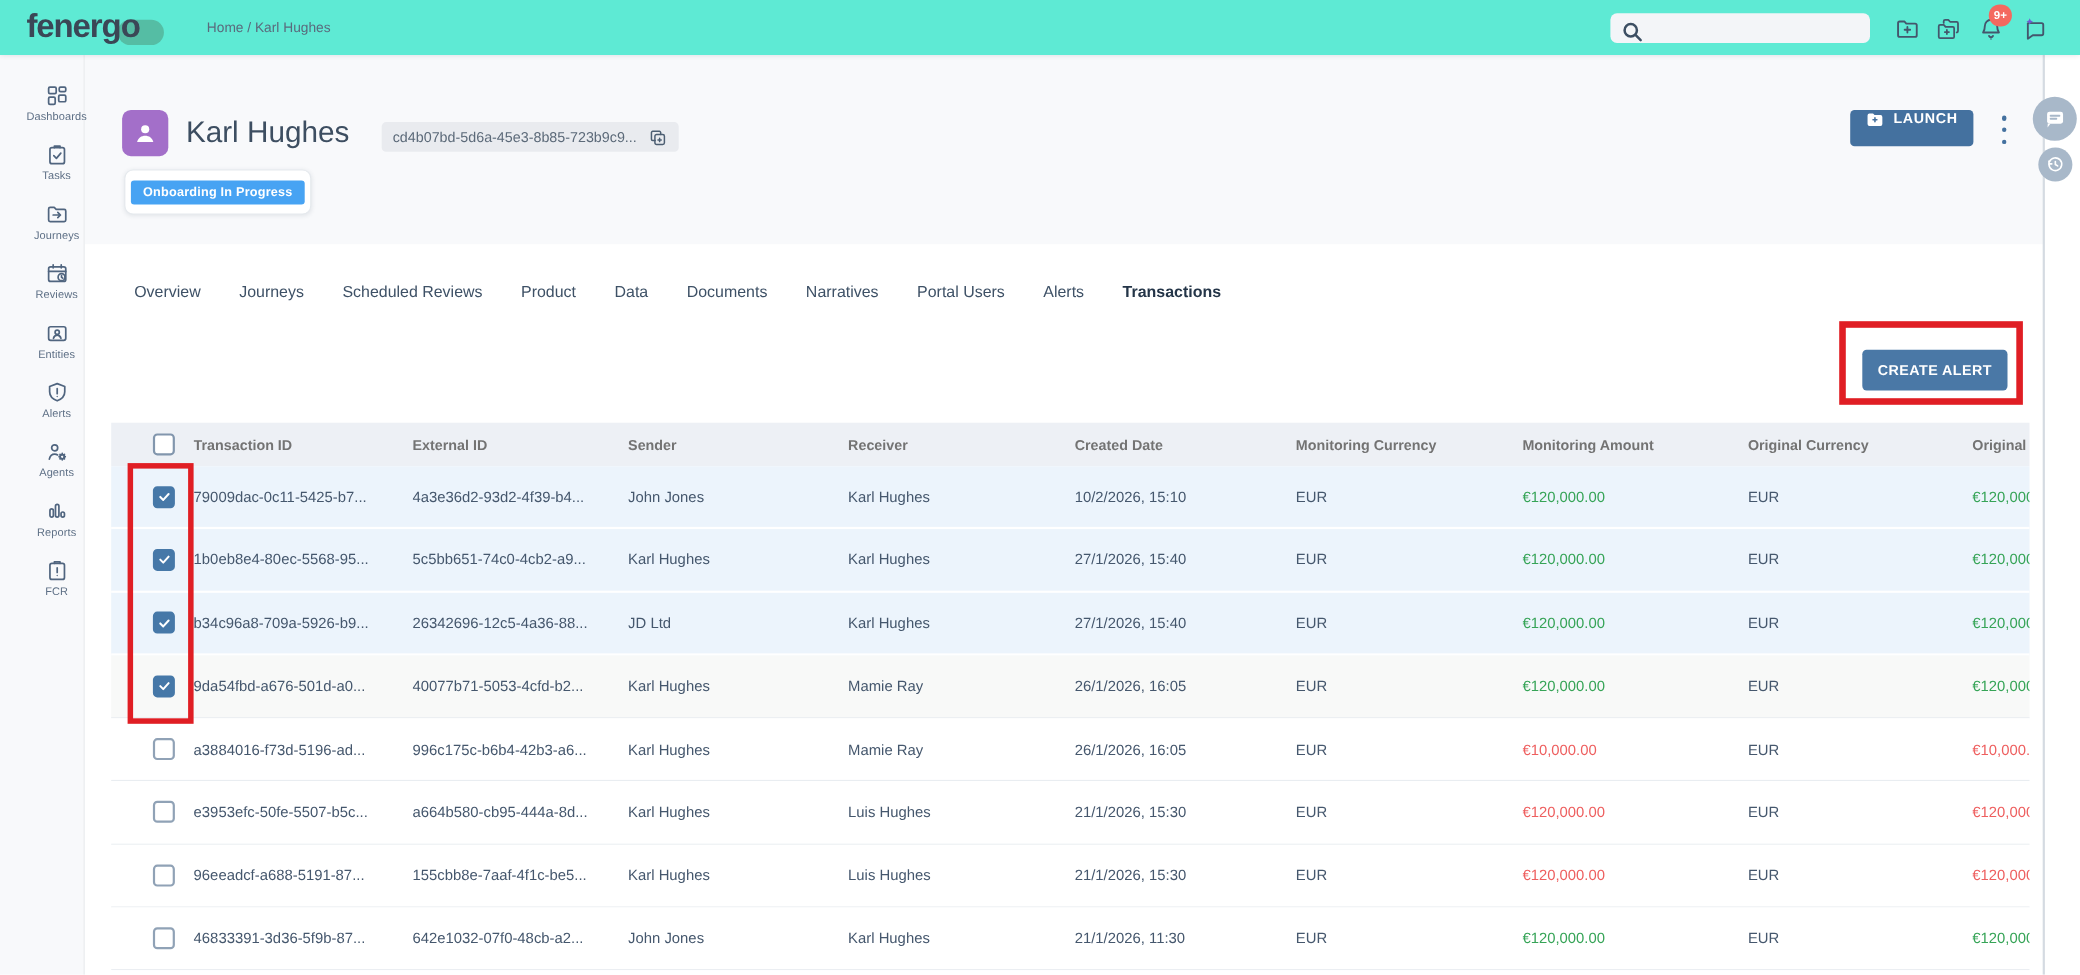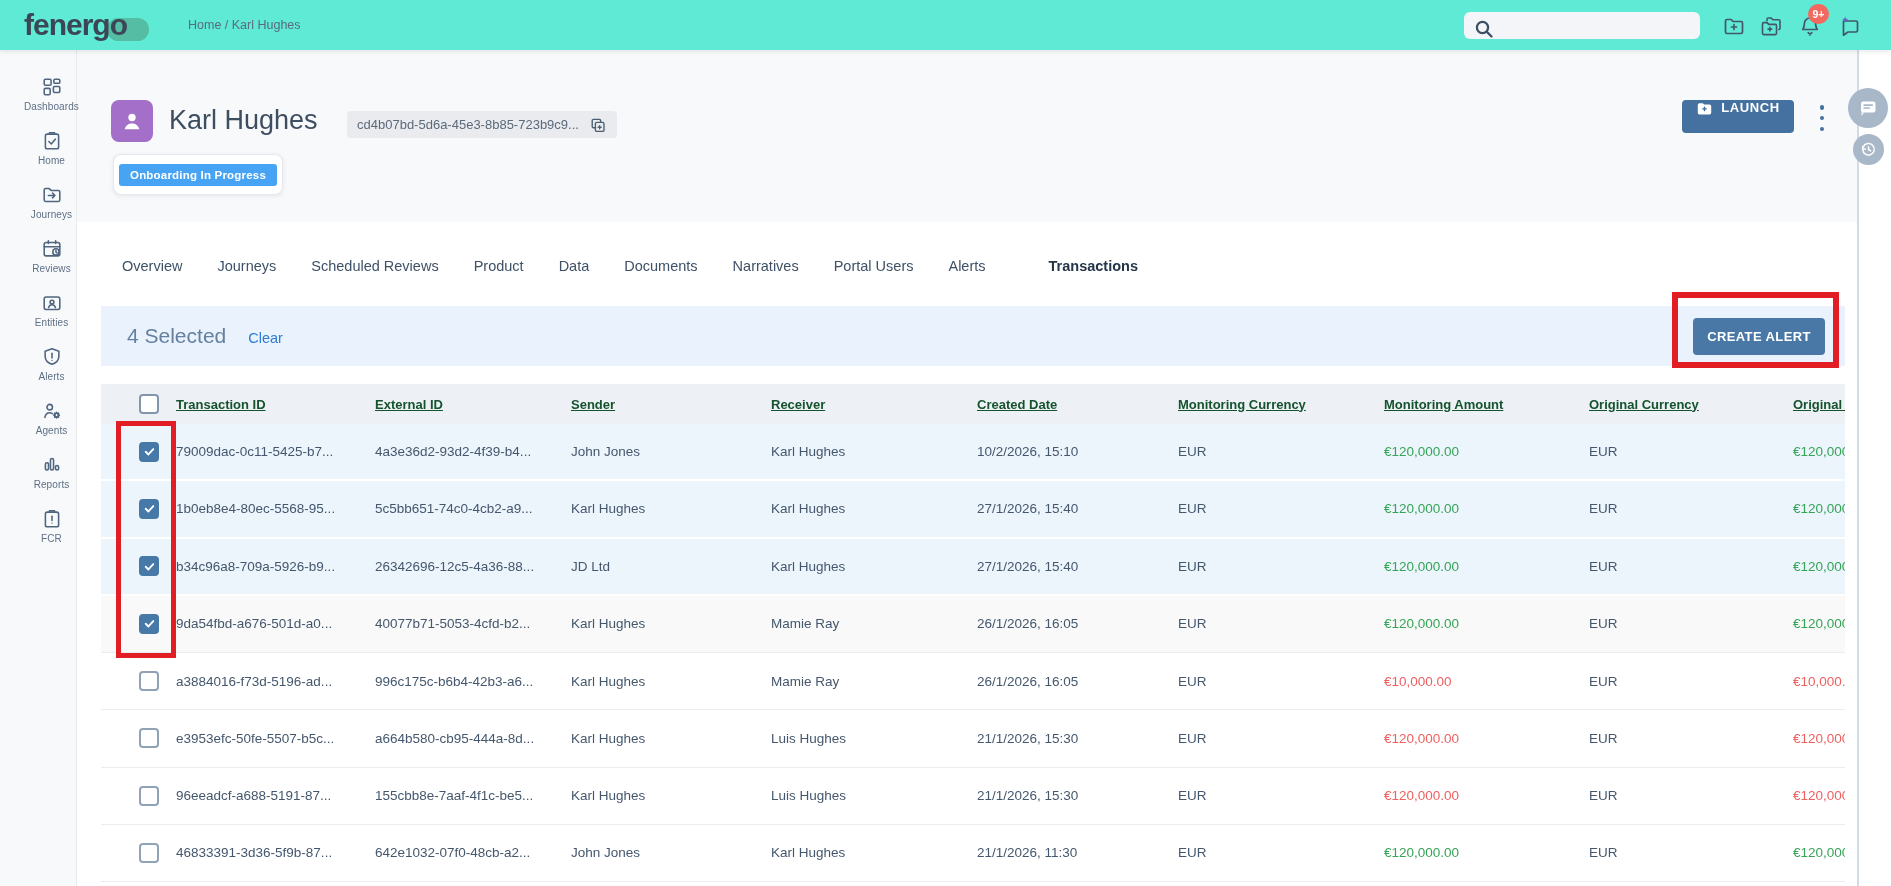--- a/index.html
+++ b/index.html
@@ -65,21 +65,21 @@
                justify-content:center; cursor:pointer; z-index:40; }
   .float-chat { left:1848px; top:88px; width:40px; height:40px; }
   .float-history { left:1853px; top:134px; width:31px; height:31px; color:#fff; }
   .float-history svg { width:19px; height:19px; }
 
   
   .tabs { position:absolute; left:121px; top:258px; display:flex; gap:26px; }
   .tab { display:flex; flex-direction:row; gap:7px; cursor:pointer;align-items:center; }
   .tab-label { font-size:14.5px; color:#3e5166; padding:0 1px; white-space:nowrap; }
   .tab-strip { height:6.5px; border-radius:3.5px; background:#e2e9f1; }
-  .tab.active .tab-label { color:#243548; font-weight:700;margin-left:28px; }
+  .tab.active .tab-label { color:#243548; font-weight:700; }
   .tab.active .tab-strip { background:#2b6195; }
 
   
   .selection-bar { position:absolute; left:101px; top:306px; width:1744px; height:60px; background:#e9f2fd;
                    display:flex; align-items:center; }
   .sel-count { font-size:21px; color:#64809e; margin-left:26px; }
   .sel-clear { font-size:14.5px; color:#2d7cd6; margin-left:22px; margin-top:3px; cursor:pointer; }
   .create-alert-btn { position:absolute; left:1693px; top:318px; width:132px; height:37px; background:#4a78a6;
                       border:none; border-radius:4px; color:#fff; font-size:13px; font-weight:700;
                       letter-spacing:.4px; cursor:pointer; font-family:"Liberation Sans",sans-serif; }
@@ -87,21 +87,21 @@
   
   .anno { position:absolute; border:6px solid #e01e24; pointer-events:none; z-index:50; }
   .anno-create { left:1672px; top:292px; width:167px; height:76px; }
   .anno-checks { left:116px; top:421px; width:60px; height:237px; border-width:5px; }
 
   
   .table { position:absolute; left:101px; top:384px; width:1744px; overflow:hidden; }
   .trow { display:grid; grid-template-columns:75px 199px 196px 200px 206px 201px 206px 205px 204px 240px;
           width:1932px; align-items:center; }
   .thead { height:40px; background:#edf0f5; }
-  .thead .tcell { font-size:13px; font-weight:700; color:#14532d;text-decoration:underline; }
+  .thead .tcell { font-size:13px; font-weight:700; color:#737373; }
   .tbody-row { height:57.25px; background:#fff; border-bottom:1px solid #e9edf1; cursor:pointer; }
   .tbody-row.bg-blue { background:#ecf4fc; border-bottom:2px solid #ffffff; }
   .tbody-row.bg-gray { background:#f8f9f8; }
   .tcell { font-size:13.5px; color:#45576d; white-space:nowrap; overflow:hidden; padding-right:14px; }
   .tcell.cb-cell { padding-left:38px; overflow:visible; }
   .amt.green { color:#36a457; }
   .amt.red { color:#ee5f5f; }
   .cb { width:20px; height:20px; border-radius:4px; border:2px solid #90a2b6; background:#fff; display:flex;
         align-items:center; justify-content:center; cursor:pointer; }
   .cb.checked { background:#4678a8; border-color:#4678a8; }
@@ -175,21 +175,21 @@
           <span class="side-label">Dashboards</span>
         </div>
         <div class="side-item">
           <span style="display: flex;">
             <svg viewBox="0 0 24 24" fill="none" stroke="currentColor" stroke-width="1.7" stroke-linecap="round" stroke-linejoin="round">
               <rect x="4.8" y="4.5" width="14.4" height="16" rx="2"></rect>
               <path d="M9.2 4.5V3h5.6v1.5"></path>
               <path d="M8.6 12.6l2.6 2.6 4.4-5.2"></path>
             </svg>
           </span>
-          <span class="side-label">Home</span>
+          <span class="side-label">Tasks</span>
         </div>
         <div class="side-item">
           <span style="display: flex;">
             <svg viewBox="0 0 24 24" fill="none" stroke="currentColor" stroke-width="1.7" stroke-linecap="round" stroke-linejoin="round">
               <path d="M3.5 17.5v-11c0-.9.6-1.5 1.5-1.5h4l2 2h8c.9 0 1.5.6 1.5 1.5v9c0 .9-.6 1.5-1.5 1.5H5c-.9 0-1.5-.6-1.5-1.5z"></path>
               <path d="M8 12.5h7.2M15.2 12.5l-2.6-2.6M15.2 12.5l-2.6 2.6"></path>
             </svg>
           </span>
           <span class="side-label">Journeys</span>
         </div>
@@ -346,24 +346,20 @@
       <div class="tab">
         <span class="tab-label">Alerts</span>
         <div class="tab-strip"></div>
       </div>
       <div class="tab active">
         <span class="tab-label">Transactions</span>
         <div class="tab-strip"></div>
       </div>
     </div>
 
-  <div class="selection-bar">
-    <span class="sel-count">4 Selected</span>
-    <span class="sel-clear">Clear</span>
-  </div>
   <button class="create-alert-btn">CREATE ALERT</button>
 
   <div class="table">
     <div class="trow thead">
       <div class="tcell cb-cell">
         <span class="cb"></span>
       </div>
     <div class="tcell">Transaction ID</div>
         <div class="tcell">External ID</div>
         <div class="tcell">Sender</div>

